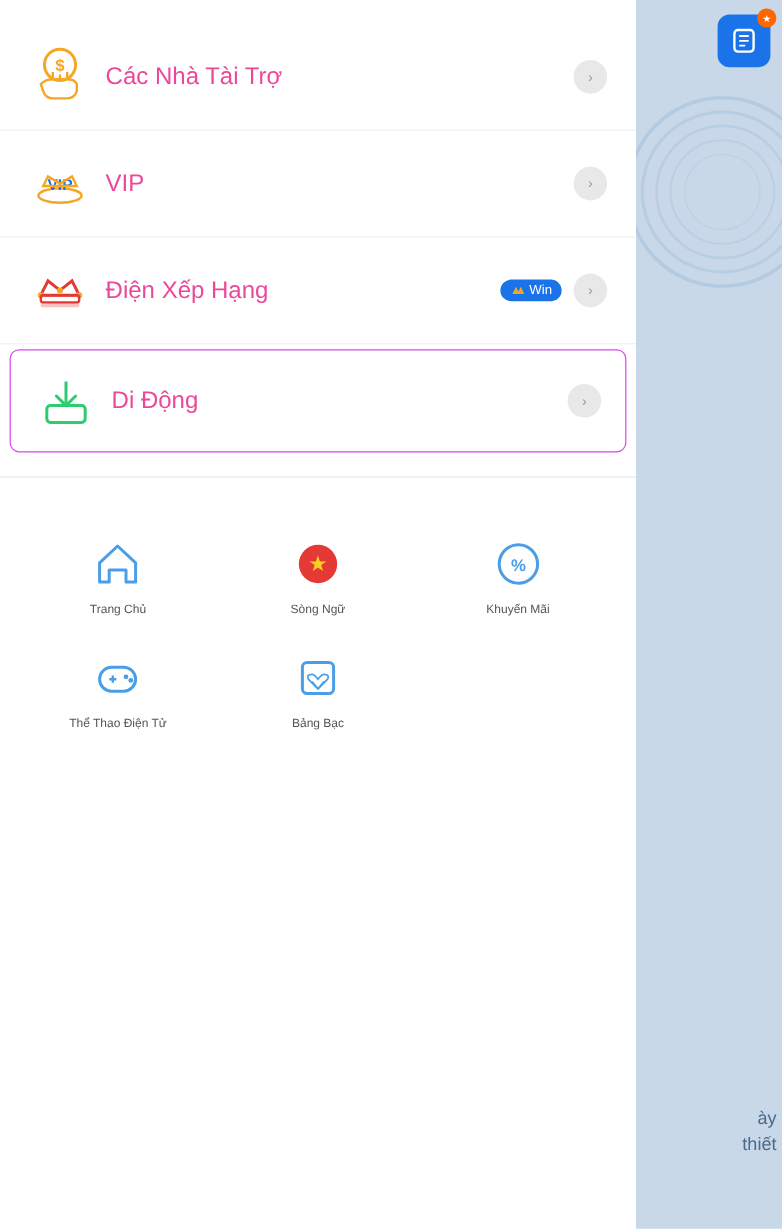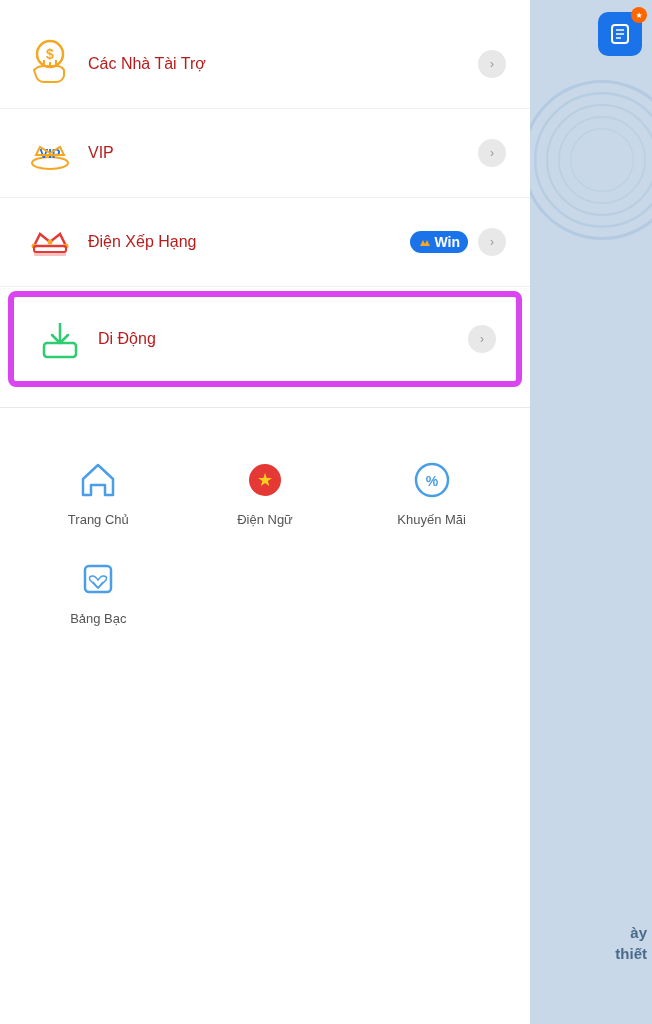--- a/index.html
+++ b/index.html
@@ -96,50 +96,50 @@
     .menu-item {
       display: flex;
       align-items: center;
       padding: 18px 24px;
       cursor: pointer;
       position: relative;
       border-bottom: 1px solid #f0f0f0;
     }
 
     .menu-item.highlighted {
-      border: 6px solid #d946ef;
+      border: 1px solid #d946ef;
       margin: 4px 8px;
       border-radius: 8px;
       padding: 16px 20px;
     }
 
     .menu-item-icon {
       width: 52px;
       height: 52px;
       display: flex;
       align-items: center;
       justify-content: center;
       flex-shrink: 0;
     }
 
     .menu-item-label {
       flex: 1;
-      font-size: 16px;
-      color: #b91c1c;
+      font-size: 20px;
+      color: #ec4899;
       margin-left: 12px;
     }
 
     .menu-item-badge {
       background: #1a73e8;
       color: #fff;
-      font-size: 14px;
+      font-size: 11px;
       padding: 3px 8px;
       border-radius: 12px;
       margin-right: 10px;
-      font-weight: 700;
+      font-weight: 400;
       margin-left: 20px;
     }
 
     .menu-item-badge.win {
       background: #1a73e8;
       color: #fff;
     }
 
     .chevron-icon {
       width: 28px;
@@ -183,37 +183,37 @@
 
     .nav-icon {
       width: 48px;
       height: 48px;
       display: flex;
       align-items: center;
       justify-content: center;
     }
 
     .nav-label {
-      font-size: 13px;
+      font-size: 10px;
       color: #555;
       text-align: center;
       line-height: 1.3;
     }
 
     
     svg { display: block; }
 
     
     .right-panel-text {
       position: absolute;
       bottom: 60px;
       right: 5px;
       color: #4a6a8a;
       font-size: 15px;
-      font-weight: 700;
+      font-weight: 400;
       text-align: right;
       line-height: 1.4;
     }
   </style>
 </head>
 <body>
 
 <div class="left-panel">
 
   <div class="menu-list">
@@ -301,34 +301,48 @@
         <span class="nav-label">Trang Chủ</span>
       </div>
 
       <div class="nav-item">
         <div class="nav-icon">
           <svg width="42" height="42" viewBox="0 0 42 42">
             <circle cx="21" cy="21" r="16" fill="#e53935"></circle>
             <text x="21" y="27" text-anchor="middle" font-size="18" fill="#f5d020">★</text>
           </svg>
         </div>
-        <span class="nav-label">Điện Ngữ</span>
+        <span class="nav-label">Sòng Ngữ</span>
       </div>
 
       <div class="nav-item">
         <div class="nav-icon">
           <svg width="42" height="42" viewBox="0 0 42 42">
             <circle cx="21" cy="21" r="16" fill="none" stroke="#4a9ee8" stroke-width="2.5"></circle>
             <text x="21" y="27" text-anchor="middle" font-size="14" fill="#4a9ee8" font-weight="bold">%</text>
           </svg>
         </div>
         <span class="nav-label">Khuyến Mãi</span>
       </div>
 
 
+      <div class="nav-item">
+        <div class="nav-icon">
+          <svg width="42" height="42" viewBox="0 0 42 42">
+            <rect x="6" y="12" width="30" height="20" rx="10" fill="none" stroke="#4a9ee8" stroke-width="2.5"></rect>
+
+            <line x1="14" y1="22" x2="20" y2="22" stroke="#4a9ee8" stroke-width="2"></line>
+            <line x1="17" y1="19" x2="17" y2="25" stroke="#4a9ee8" stroke-width="2"></line>
+
+            <circle cx="28" cy="20" r="2" fill="#4a9ee8"></circle>
+            <circle cx="32" cy="23" r="2" fill="#4a9ee8"></circle>
+          </svg>
+        </div>
+        <span class="nav-label">Thể Thao Điện Tử</span>
+      </div>
 
       <div class="nav-item">
         <div class="nav-icon">
           <svg width="42" height="42" viewBox="0 0 42 42">
             <rect x="8" y="8" width="26" height="26" rx="4" fill="none" stroke="#4a9ee8" stroke-width="2.5"></rect>
 
             <path d="M21 30 L13 22 Q11 18 16 18 Q18 18 21 22 Q24 18 26 18 Q31 18 29 22 Z" fill="none" stroke="#4a9ee8" stroke-width="1.5"></path>
             <path d="M21 30 L16 24 M21 30 L26 24" stroke="#4a9ee8" stroke-width="1.5"></path>
           </svg>
         </div>

